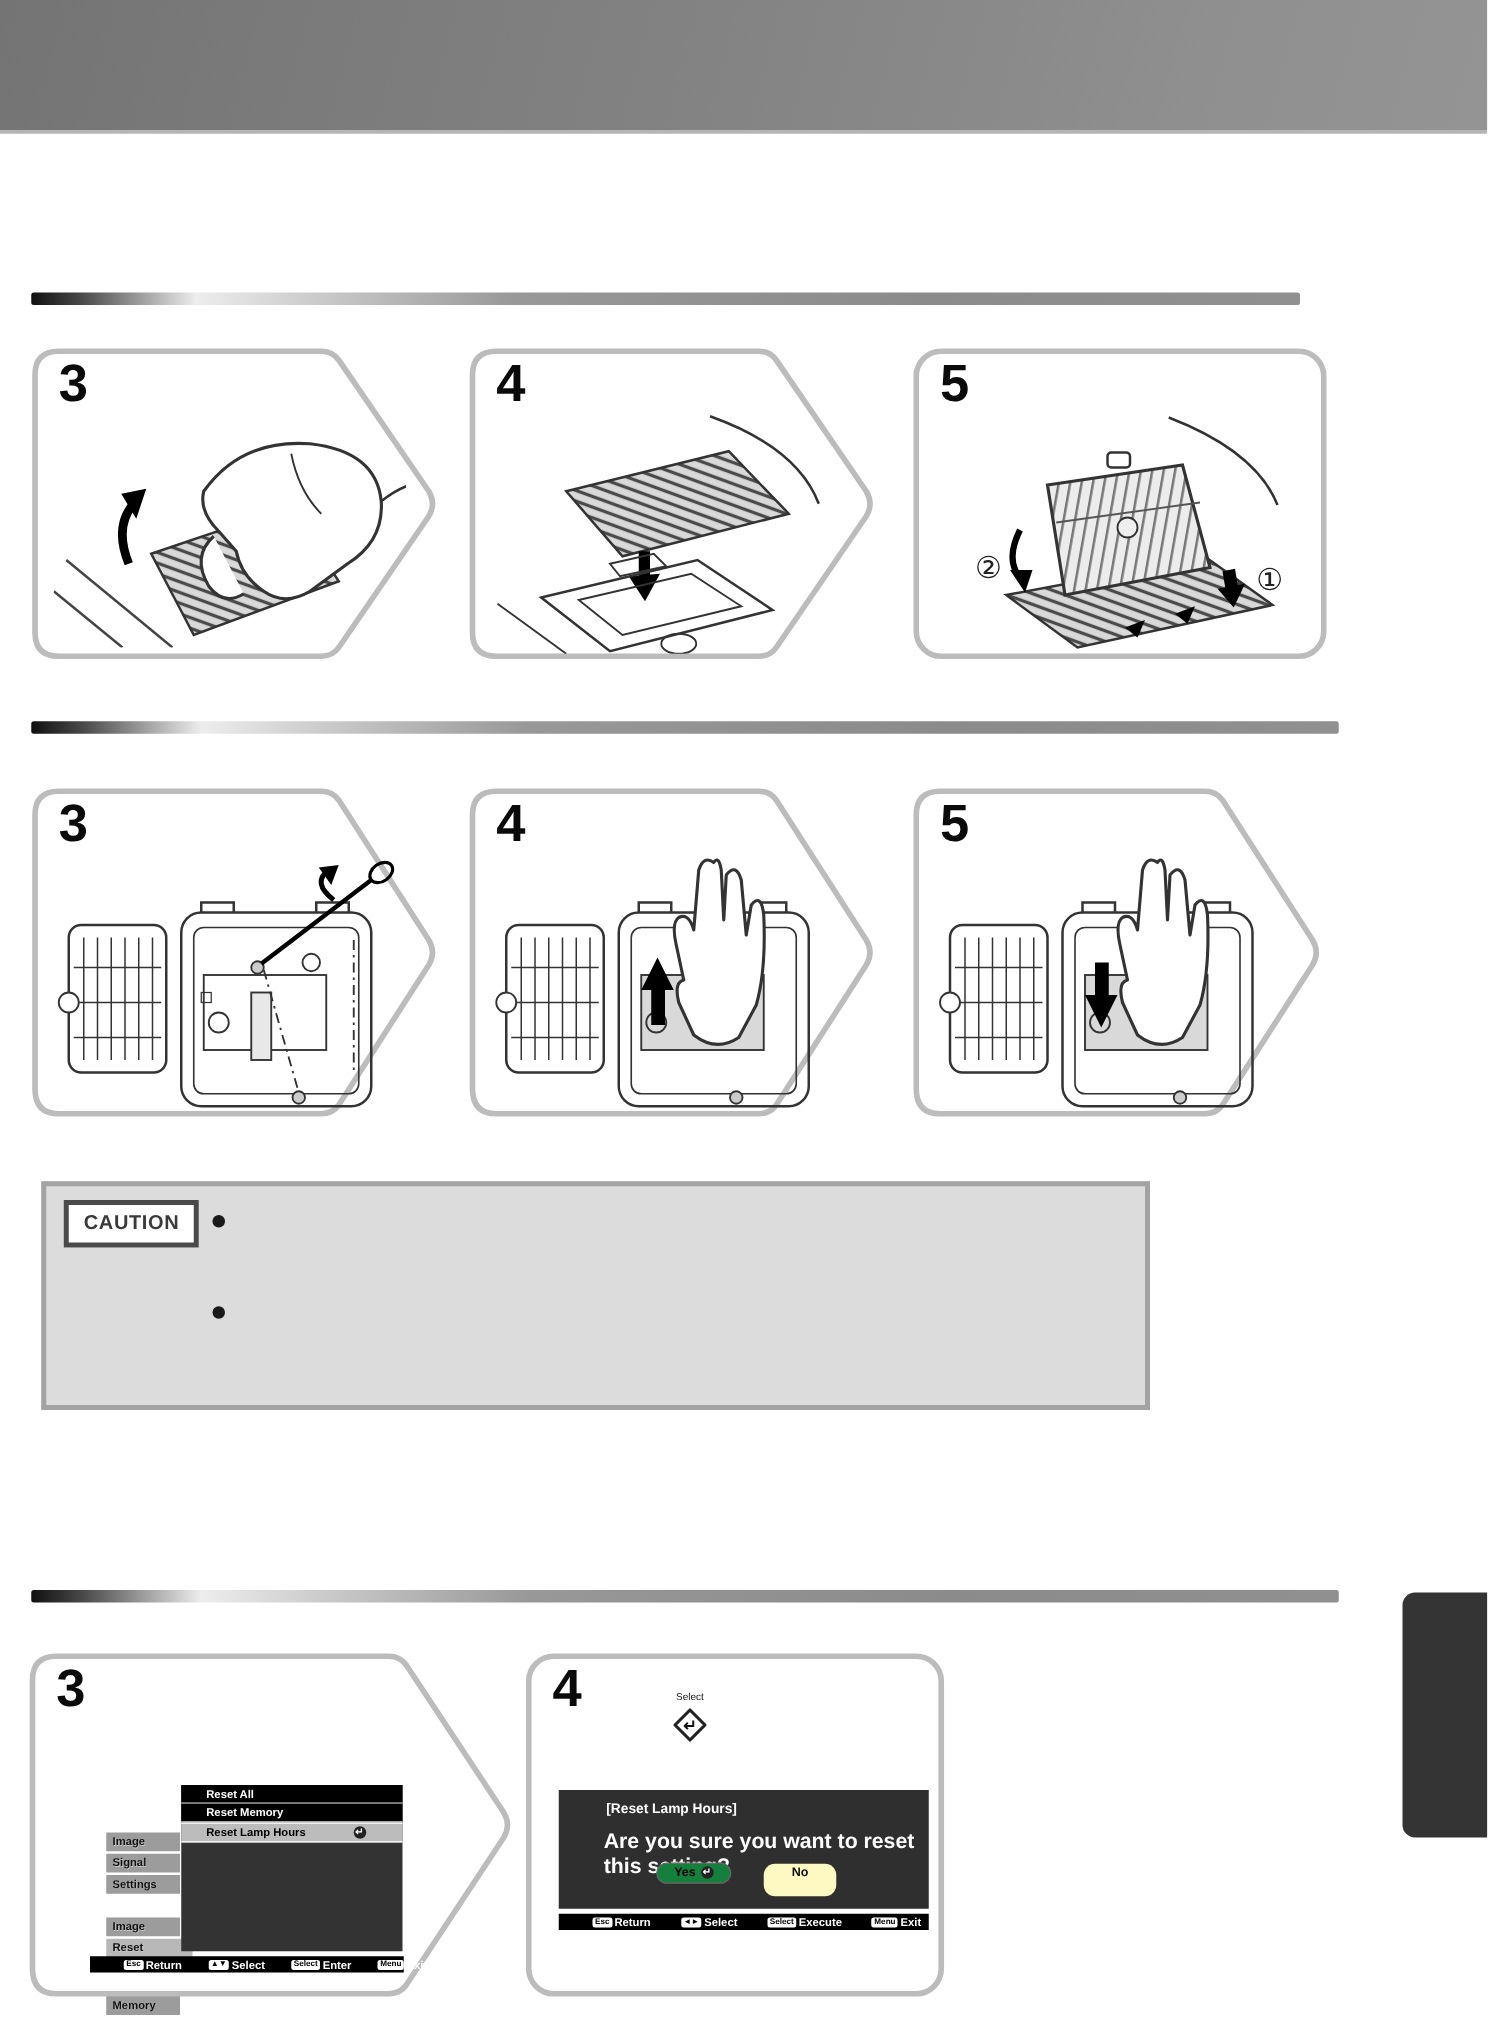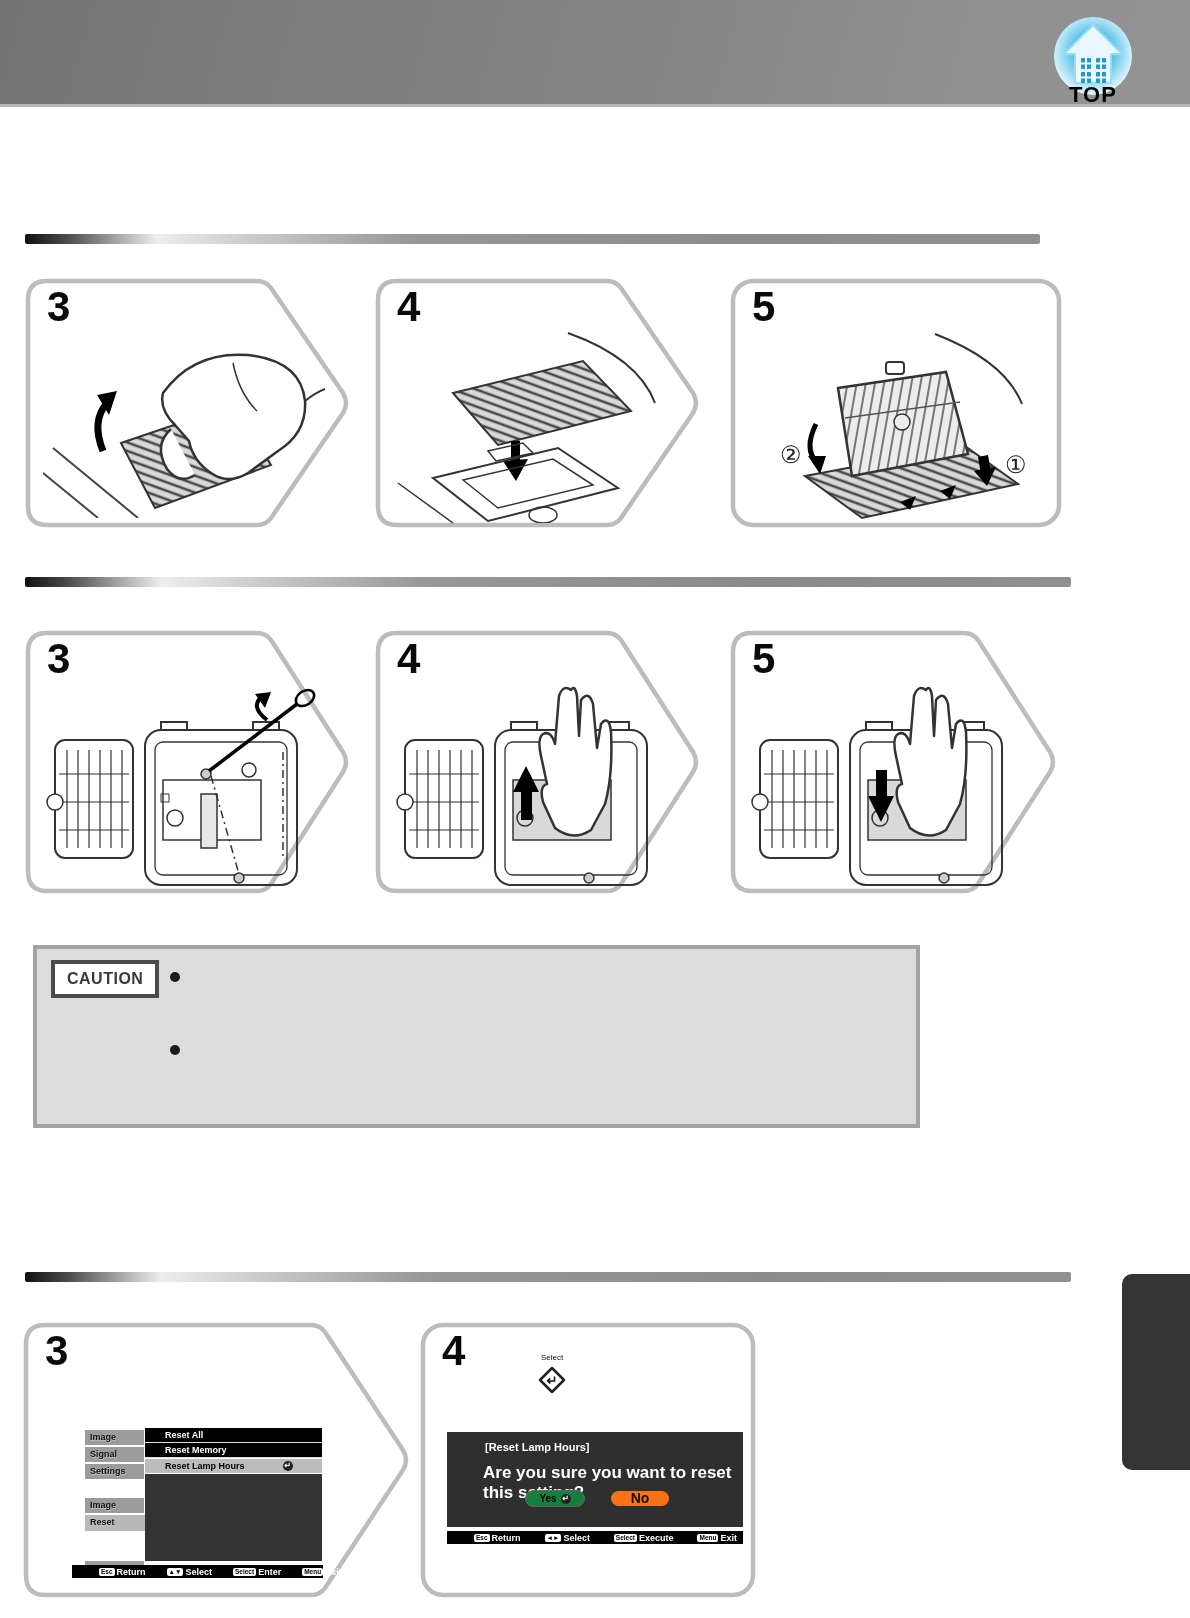--- a/index.html
+++ b/index.html
@@ -30,21 +30,21 @@
   .caution{position:absolute;left:33px;top:945px;width:879px;height:175px;
     background:#dcdcdc;border:4px solid #a3a3a3;}
   .caution-label{position:absolute;left:14px;top:11px;background:#fff;border:4px solid #4a4a4a;
     padding:6px 12px;font-size:16px;font-weight:bold;color:#3a3a3a;letter-spacing:0.5px;}
   .bullet{position:absolute;width:10px;height:10px;border-radius:50%;background:#1a1a1a;}
   .bullet-text{position:absolute;font-size:12px;color:#1a1a1a;}
 
   
   .osd-tab{position:absolute;left:85px;width:59px;height:15px;background:#9c9c9c;
     color:#111;font-size:9px;font-weight:bold;line-height:15px;padding-left:5px;box-sizing:border-box;
-    text-shadow:0.5px 0.5px 0 #c9c9c9;}
+    text-shadow:0.5px 0.5px 0 #c9c9c9;margin-top:36px;}
   .osd-tab.active{width:69px;height:16px;background:#b8b8b8;}
   .osd-content{position:absolute;left:145px;top:1428px;width:177px;height:133px;background:#333;}
   .osd-row{position:relative;height:14px;line-height:14px;font-size:9px;font-weight:bold;
     padding-left:20px;color:#fff;background:#000;border-bottom:1px solid #ddd;}
   .osd-row.selected{background:#bcbcbc;color:#000;border-top:1px solid #fff;border-bottom:1px solid #fff;}
   .ret-circ{display:inline-block;width:10px;height:10px;border-radius:50%;background:#222;color:#fff;
     font-size:8px;line-height:10px;text-align:center;vertical-align:1px;margin-left:38px;}
   .osd-bar{position:absolute;height:13px;background:#000;display:flex;align-items:center;
     justify-content:space-between;padding:0 6px;box-sizing:border-box;}
   .osd-bar .pair{display:flex;align-items:center;margin-left:21px;}
@@ -53,21 +53,21 @@
   .flabel{color:#fff;font-size:9px;font-weight:bold;}
 
   
   .select-label{position:absolute;left:520px;top:1353px;width:64px;text-align:center;font-size:8px;color:#111;}
   .dialog{position:absolute;left:447px;top:1432px;width:296px;height:95px;background:#2f2f2f;color:#fff;}
   .dlg-title{position:absolute;left:38px;top:9px;font-size:11px;font-weight:bold;}
   .dlg-msg{position:absolute;left:36px;top:31px;font-size:17px;font-weight:bold;}
   .btn{position:absolute;box-sizing:border-box;text-align:center;font-weight:bold;border-radius:9px;}
   .btn-yes{left:78px;top:58px;width:60px;height:17px;background:#15803d;color:#000;font-size:10px;line-height:16px;border:1px solid #666;}
   .btn-yes .ret-circ{margin-left:4px;}
-  .btn-no{left:164px;top:59px;width:58px;height:15px;background:#f97316;color:#111;font-size:14px;line-height:15px;}
+  .btn-no{left:164px;top:59px;width:58px;height:26px;background:#fef9c3;color:#111;font-size:10px;line-height:15px;}
 
   .side-tab{position:absolute;left:1122px;top:1274px;width:68px;height:196px;background:#343434;
     border-radius:10px 0 0 10px;}
 
   .callout{position:absolute;font-size:24px;color:#222;line-height:1;}
 </style>
 </head>
 <body>
 
 <div class="page">
@@ -85,39 +85,20 @@
       <radialGradient id="tg" cx="50%" cy="45%" r="58%">
         <stop offset="0%" stop-color="#1ea0d8"></stop>
           <stop offset="45%" stop-color="#5cc2e8"></stop>
         <stop offset="80%" stop-color="#bfe9f8"></stop>
           <stop offset="100%" stop-color="#f4fcff"></stop>
       </radialGradient>
     </defs>
   </svg>
 
   <header class="topbar"></header>
-  <div class="top-widget">
-    <svg width="92" height="92" viewBox="0 0 92 92">
-      <circle cx="46" cy="42" r="39" fill="url(#tg)"></circle>
-      <path d="M46,11 L75,40 H64 V69 H28 V40 H17 Z" fill="#f2fbff" opacity="0.95" stroke="#9adef5" stroke-width="2" stroke-linejoin="round"></path>
-      <g fill="#1d9ad2">
-        <rect x="34" y="44" width="10" height="11" rx="1"></rect>
-          <rect x="49" y="44" width="10" height="11" rx="1"></rect>
-        <rect x="34" y="58" width="10" height="11" rx="1"></rect>
-          <rect x="49" y="58" width="10" height="11" rx="1"></rect>
-      </g>
-      <g stroke="#f2fbff" stroke-width="2">
-        <line x1="39" y1="44" x2="39" y2="69"></line>
-          <line x1="54" y1="44" x2="54" y2="69"></line>
-        <line x1="34" y1="49.5" x2="59" y2="49.5"></line>
-          <line x1="34" y1="63.5" x2="59" y2="63.5"></line>
-      </g>
-    </svg>
-    <div class="top-label">TOP</div>
-  </div>
 
   <div class="divider divider-1"></div>
   <div class="divider divider-2"></div>
   <div class="divider divider-3"></div>
 
   <div class="panel" style="left:25px;top:278px;width:330px;height:250px">
     <svg class="shape" width="330" height="250" viewBox="0 0 330 250">
       <path d="M22,3 L232,3 Q241,3 246,10 L318,115 Q324,125 318,135 L246,240 Q241,247 232,247 L22,247 Q3,247 3,228 L3,22 Q3,3 22,3 Z" fill="#fff" stroke="#bcbcbc" stroke-width="4.5" stroke-linejoin="round"></path>
     </svg>
     <span class="step-num">3</span>

